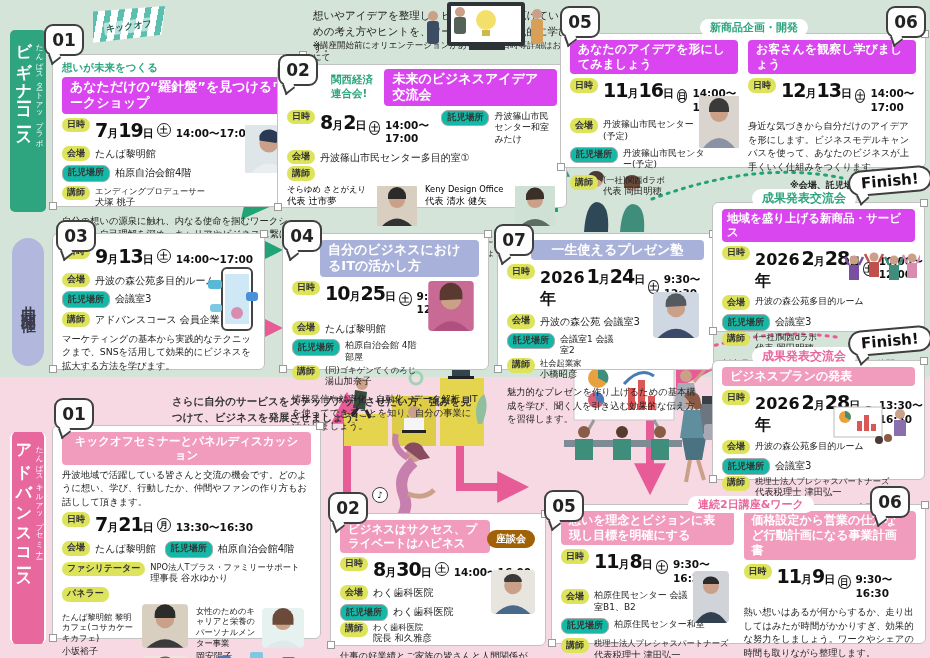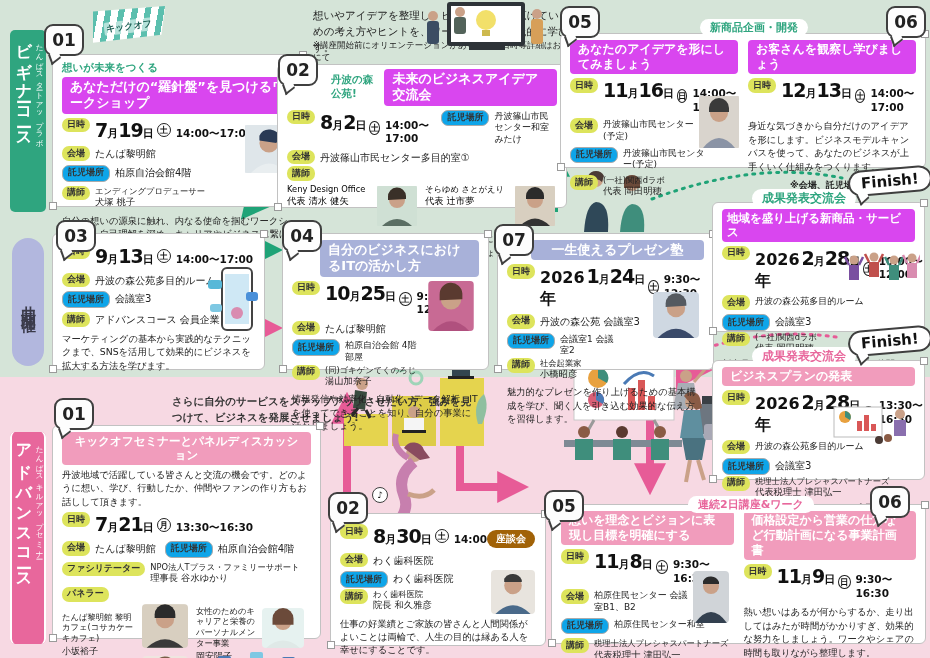--- a/index.html
+++ b/index.html
@@ -11,21 +11,21 @@
   .card::before{content:"";position:absolute;left:-4px;bottom:-4px;width:6px;height:6px;background:#fff;border:1px solid #9a9a9a;}
   .card::after{content:"";position:absolute;right:-4px;top:-4px;width:6px;height:6px;background:#fff;border:1px solid #9a9a9a;}
   .nbadge{position:absolute;width:40px;height:32px;background:#fdfdfd;border:2px solid #3f3f3f;border-radius:9px;display:flex;align-items:center;justify-content:center;font-size:17px;font-weight:bold;color:#222;z-index:5;}
   .nbadge::after{content:"";position:absolute;left:3px;bottom:-8px;width:9px;height:9px;background:#fdfdfd;border-left:2px solid #3f3f3f;border-bottom:2px solid #3f3f3f;transform:rotate(-20deg) skewY(-18deg);}
   .pill{color:#fff;font-weight:bold;border-radius:4px;padding:2px 8px;display:inline-block;line-height:1.25;}
   .teal{background:#d946ef;} .purple{background:#a8b1d9;} .pinkp{background:#f19cbc;}
   .t13{font-size:13px;} .t12{font-size:12px;}
   .catch{color:#2fa57f;font-weight:bold;font-size:10.5px;margin-bottom:2px;}
   .row{display:flex;align-items:flex-start;gap:5px;margin-top:4px;font-size:10px;color:#222;line-height:1.3;}
   .flabel{flex:0 0 auto;background:#dde45c;border-radius:7px;font-size:9px;font-weight:bold;padding:1.5px 5px;color:#333;white-space:nowrap;}
-  .flabel.outl{background:#0ea5e9;border:1px solid #ababab;}
+  .flabel.outl{background:#14b8a6;border:1px solid #ababab;}
   .val{font-size:10px;padding-top:1px;}
   .dtext{display:flex;align-items:baseline;color:#111;}
   .dnum{font-size:19px;font-weight:bold;letter-spacing:-1px;}
   .dunit{font-size:11px;font-weight:bold;}
   .dyear{font-size:16px;font-weight:bold;margin-right:2px;}
   .wk{display:inline-block;width:14px;height:14px;line-height:13px;text-align:center;border:1.3px solid #222;border-radius:50%;font-size:8.5px;font-weight:bold;margin:0 3px;align-self:center;}
   .time{font-size:10.5px;font-weight:bold;margin-left:2px;}
   .desc{font-size:9.3px;line-height:1.45;color:#222;margin-top:5px;}
   .org{display:block;font-size:8.3px;line-height:1.25;}
   .pname{display:block;font-size:9.3px;line-height:1.3;}
@@ -160,21 +160,21 @@
         </svg>
       </div>
     <div class="desc" style="margin-top:6px;">自分の想いの源泉に触れ、内なる使命を掴むワークショップ。自己理解を深め、キャリアやビジネスに繋げます。</div>
   </div>
 
   <div class="nbadge" style="left:278px;top:54px;">
       <span>02</span>
     </div>
   <div class="card" style="left:277px;top:64px;width:290px;height:144px;padding-top:4px;">
     <div style="display:flex;gap:6px;align-items:center;margin-left:44px;">
-      <span class="catch" style="width:56px;margin:0;">丹波の森公苑!</span>
+      <span class="catch" style="width:56px;margin:0;">関西経済連合会!</span>
       <span class="pill teal t13">未来のビジネスアイデア交流会</span>
     </div>
     <div class="row">
       <span class="flabel">日時</span>
       <span class="dtext">
           <span class="dnum">8</span>
           <span class="dunit">月</span>
           <span class="dnum">2</span>
           <span class="dunit">日</span>
           <span class="wk">土</span>
@@ -184,45 +184,45 @@
       <span class="val" style="width:108px;font-size:9px;">丹波篠山市民センター和室みたけ</span>
     </div>
     <div class="row">
         <span class="flabel">会場</span>
         <span class="val">丹波篠山市民センター多目的室①</span>
       </div>
     <div class="row" style="margin-top:2px;">
         <span class="flabel">講師</span>
       </div>
     <div class="lect2">
+      <div class="blk">
+        <span style="width:86px;">
+            <span class="org">そらゆめ さとがえり</span>
+            <span class="pname">代表 辻市夢</span>
+          </span>
+        <span class="ph">
+            <svg viewBox="0 0 40 40">
+              <rect width="40" height="40" fill="#d8cfc0"></rect>
+              <circle cx="20" cy="14" r="8" fill="#caa188"></circle>
+              <path d="M11 10 a9 9 0 0 1 18 0 l0 3 -18 0 z" fill="#2b2b2b"></path>
+              <path d="M5 40 Q20 25 35 40 Z" fill="#323232"></path>
+            </svg>
+          </span>
+      </div>
       <div class="blk">
         <span style="width:86px;">
             <span class="org">Keny Design Office</span>
             <span class="pname">代表 清水 健矢</span>
           </span>
         <span class="ph">
             <svg viewBox="0 0 40 40">
               <rect width="40" height="40" fill="#cfe0d4"></rect>
               <circle cx="20" cy="14" r="8" fill="#caa188"></circle>
               <path d="M11 11 a9 9 0 0 1 18 -1 l0 3 -18 1 z" fill="#3a3028"></path>
               <path d="M5 40 Q20 26 35 40 Z" fill="#5a6e63"></path>
-            </svg>
-          </span>
-      </div>
-      <div class="blk">
-        <span style="width:86px;">
-            <span class="org">そらゆめ さとがえり</span>
-            <span class="pname">代表 辻市夢</span>
-          </span>
-        <span class="ph">
-            <svg viewBox="0 0 40 40">
-              <rect width="40" height="40" fill="#d8cfc0"></rect>
-              <circle cx="20" cy="14" r="8" fill="#caa188"></circle>
-              <path d="M11 10 a9 9 0 0 1 18 0 l0 3 -18 0 z" fill="#2b2b2b"></path>
-              <path d="M5 40 Q20 25 35 40 Z" fill="#323232"></path>
             </svg>
           </span>
       </div>
     </div>
     <div class="desc" style="margin-top:4px;">丹波でのビジネスの可能性を探る座談会。実際に丹波で起業したゲストの話を聞き、アイデアを語り合いましょう。</div>
   </div>
 
   <div class="nbadge" style="left:560px;top:6px;">
       <span>05</span>
     </div>
@@ -667,20 +667,21 @@
           </g>
       </svg>
     </div>
   </div>
 
   <div class="nbadge" style="left:328px;top:492px;">
       <span>02</span>
     </div>
   <div class="notecircle" style="left:372px;top:487px;"><span>♪</span></div>
   <div class="card" style="left:330px;top:513px;width:216px;height:133px;">
+    <div class="pill pinkp" style="font-size:11.5px;max-width:150px;">ビジネスはサクセス、プライベートはハピネス</div>
     <div class="zadankai" style="right:10px;top:16px;">座談会</div>
     <div class="row">
       <span class="flabel">日時</span>
       <span class="dtext">
           <span class="dnum">8</span>
           <span class="dunit">月</span>
           <span class="dnum">30</span>
           <span class="dunit">日</span>
           <span class="wk">土</span>
           <span class="time">14:00〜16:00</span>

